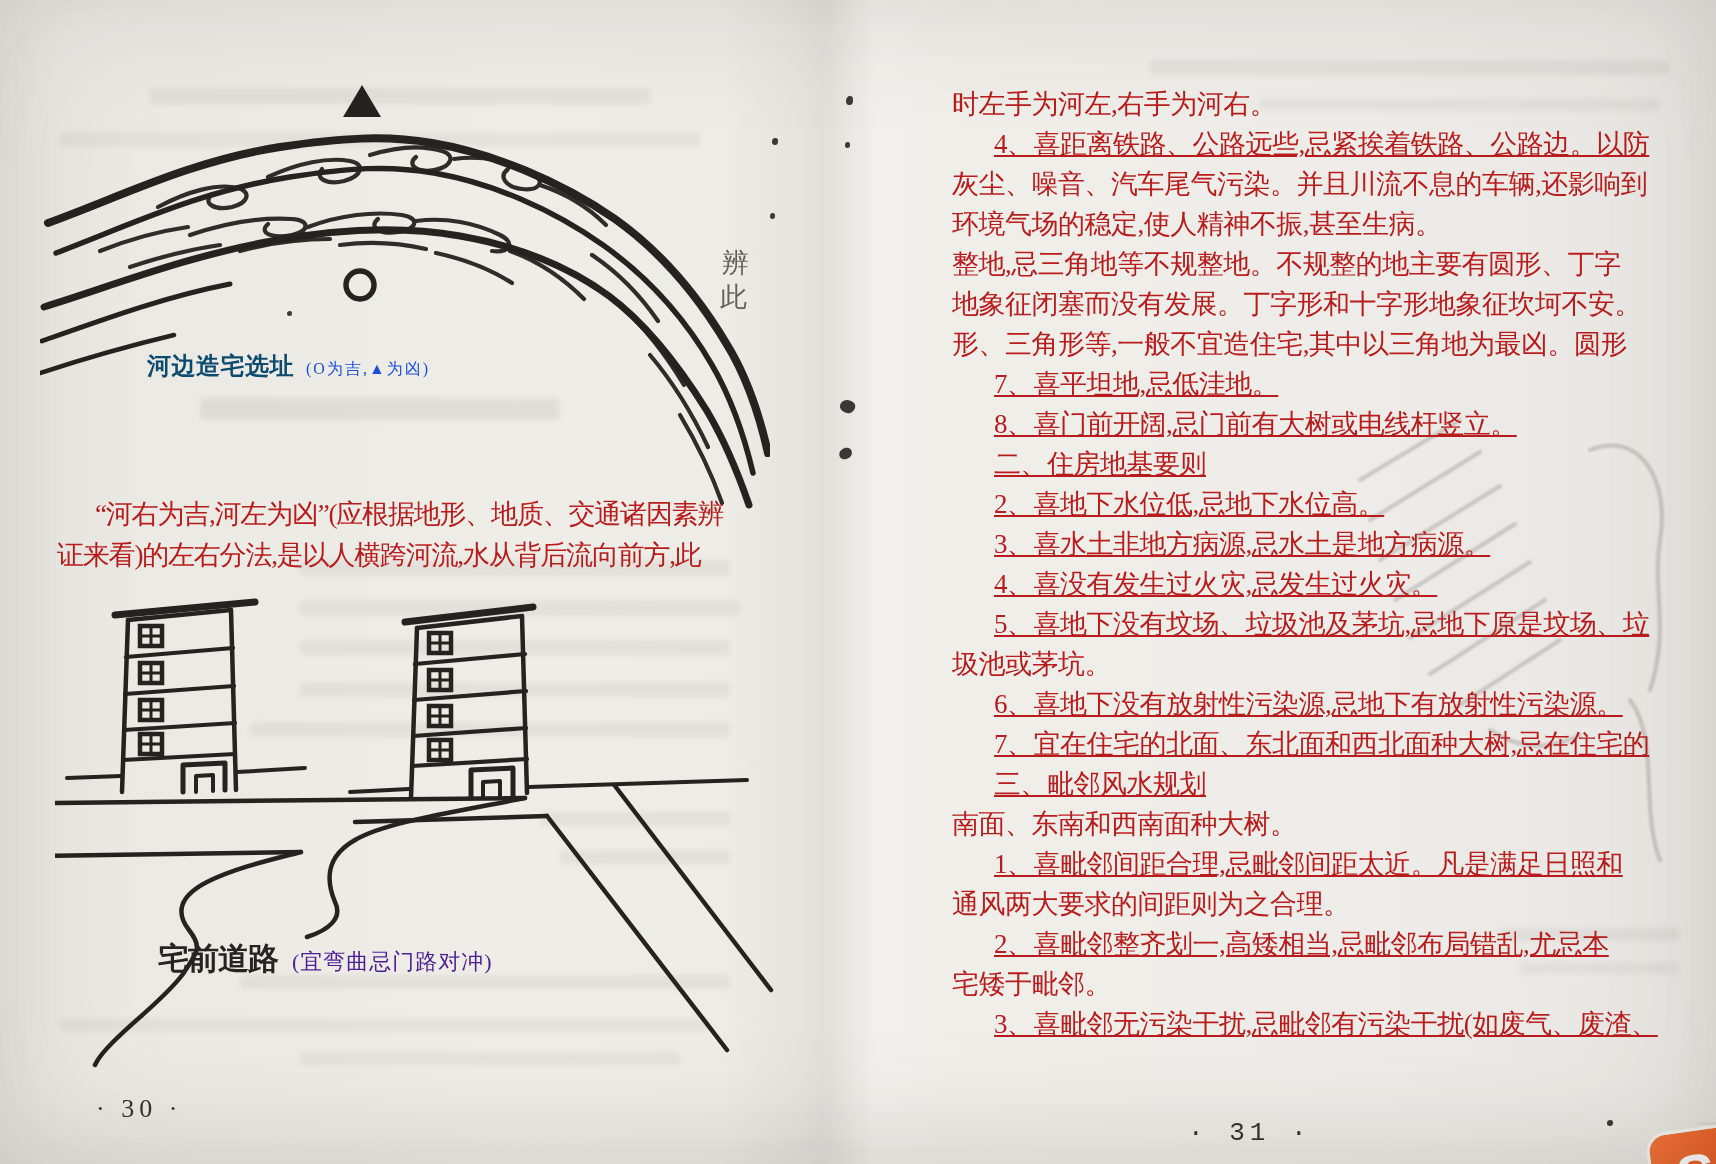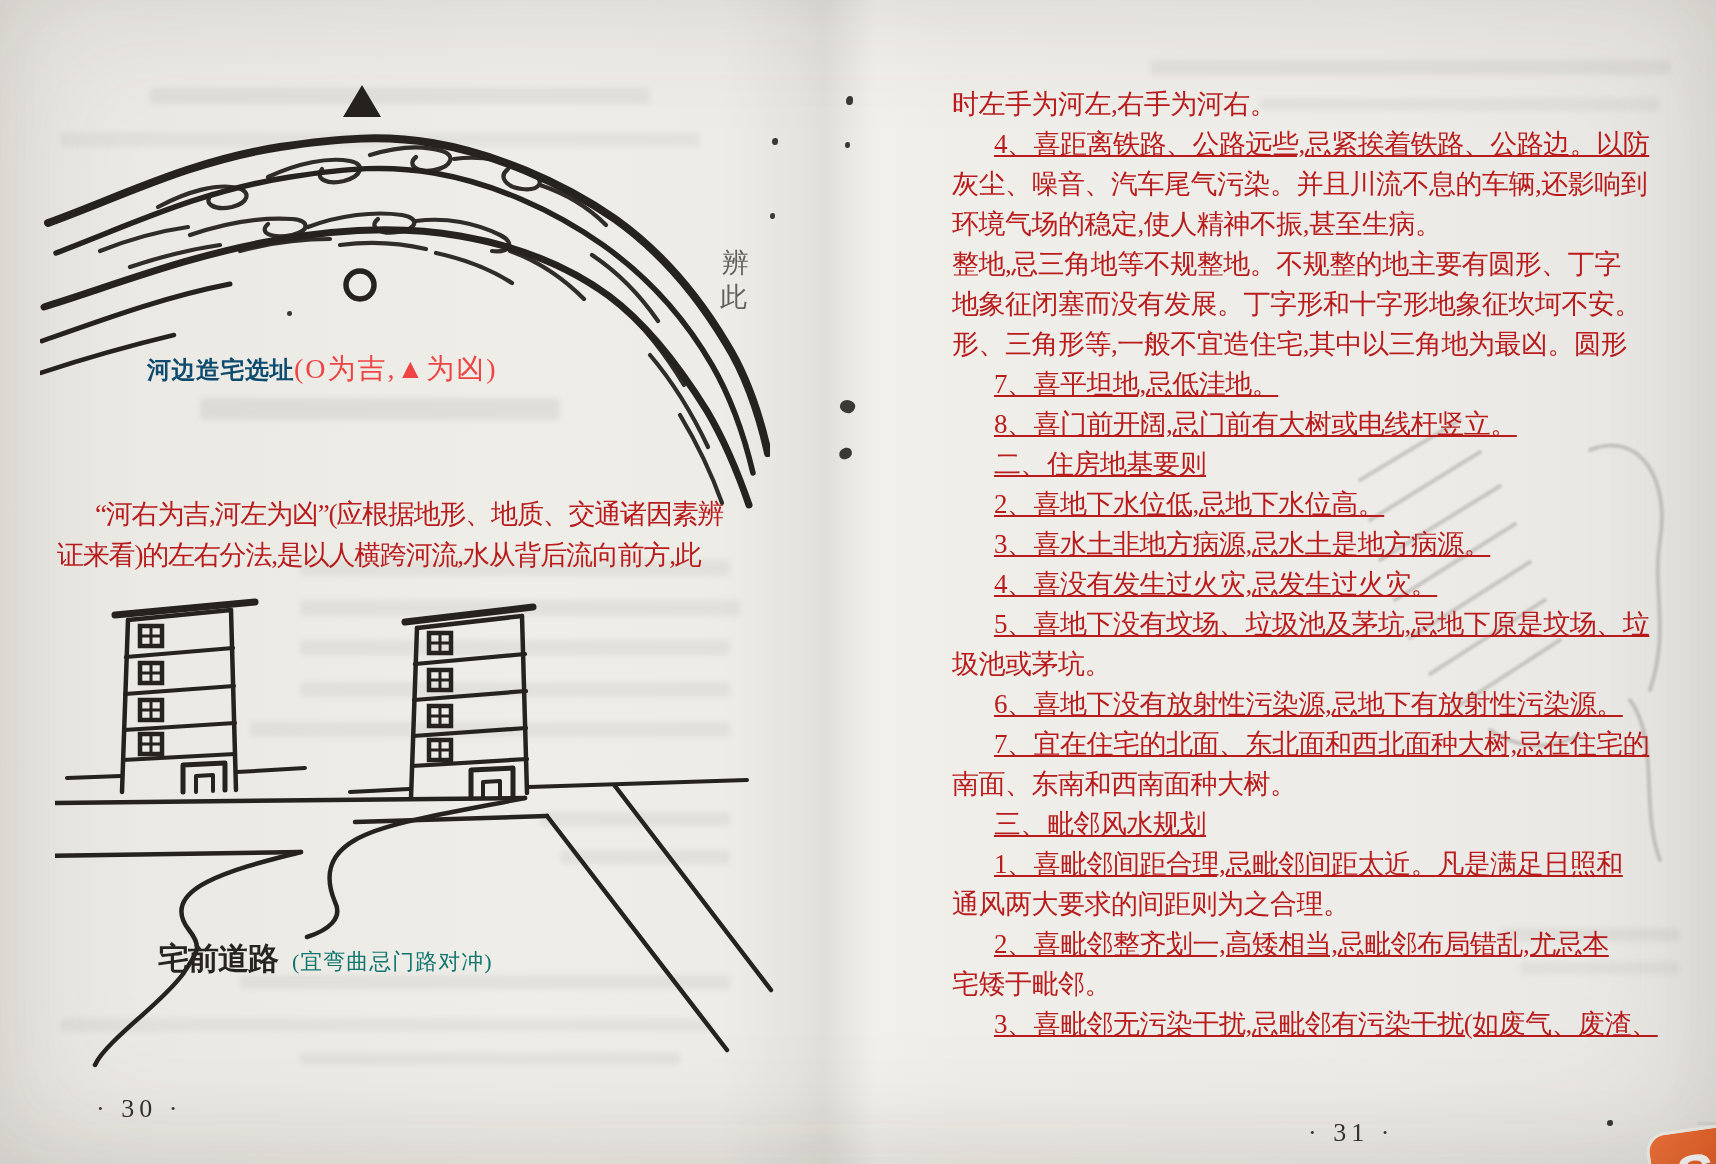--- a/index.html
+++ b/index.html
@@ -10,23 +10,23 @@
   }
   .vignette{position:absolute;inset:0;pointer-events:none;
     box-shadow:inset 0 0 140px rgba(62,56,48,.13), inset 0 -25px 70px rgba(62,56,48,.05);}
   .abs{position:absolute;}
   .cn{font-size:27px;white-space:nowrap;color:#b91c1c;}
   .rline{height:40px;line-height:40px;letter-spacing:-.5px;}
   .lline{height:41px;line-height:41px;letter-spacing:-1.2px;}
   .ind{padding-left:42px;text-decoration:underline;}
   .ind1{padding-left:38px;}
   .cap1-bold{font-weight:bold;font-size:24px;letter-spacing:.5px;color:#0c4a6e;}
-  .cap1-note{font-size:28px;letter-spacing:2px;color:#ef4444;}
+  .cap1-note{font-size:16px;letter-spacing:2px;color:#1d4ed8;margin-left:12px;}
   .cap2-bold{font-weight:bold;font-size:31px;letter-spacing:-1px;color:#262320;}
-  .cap2-note{font-size:22px;letter-spacing:1px;color:#0f766e;margin-left:14px;}
+  .cap2-note{font-size:22px;letter-spacing:1px;color:#4c1d95;margin-left:14px;}
   .pagenum{font-size:26px;letter-spacing:5px;color:#35322e;}
   .ghost{position:absolute;background:#8f8d88;opacity:.12;filter:blur(2.5px);border-radius:4px;pointer-events:none;}
   .speck{position:absolute;background:#3b3835;border-radius:55% 40% 50% 45%;}
   .edgechar{position:absolute;font-size:27px;color:#45423e;opacity:.82;line-height:1;}
   .fig{position:absolute;}
   .fig path,.fig line,.fig polyline{fill:none;stroke:#26221f;stroke-linecap:round;stroke-linejoin:round;}
   .wm{position:absolute;left:1650px;top:1128px;width:86px;height:86px;
     background:linear-gradient(135deg,#f4743a,#e04e16);
     border:3px solid #f6f4f0;border-radius:20px;transform:rotate(-8deg);
     display:flex;align-items:center;justify-content:center;
@@ -207,30 +207,30 @@
   <div class="cn rline ind">7、喜平坦地,忌低洼地。</div>
   <div class="cn rline ind">8、喜门前开阔,忌门前有大树或电线杆竖立。</div>
   <div class="cn rline ind">二、住房地基要则</div>
   <div class="cn rline ind">2、喜地下水位低,忌地下水位高。</div>
   <div class="cn rline ind">3、喜水土非地方病源,忌水土是地方病源。</div>
   <div class="cn rline ind">4、喜没有发生过火灾,忌发生过火灾。</div>
   <div class="cn rline ind">5、喜地下没有坟场、垃圾池及茅坑,忌地下原是坟场、垃</div>
   <div class="cn rline">圾池或茅坑。</div>
   <div class="cn rline ind">6、喜地下没有放射性污染源,忌地下有放射性污染源。</div>
   <div class="cn rline ind">7、宜在住宅的北面、东北面和西北面种大树,忌在住宅的</div>
+  <div class="cn rline ind">三、毗邻风水规划</div>
   <div class="cn rline">南面、东南和西南面种大树。</div>
-  <div class="cn rline ind">三、毗邻风水规划</div>
   <div class="cn rline ind">1、喜毗邻间距合理,忌毗邻间距太近。凡是满足日照和</div>
   <div class="cn rline">通风两大要求的间距则为之合理。</div>
   <div class="cn rline ind">2、喜毗邻整齐划一,高矮相当,忌毗邻布局错乱,尤忌本</div>
   <div class="cn rline">宅矮于毗邻。</div>
   <div class="cn rline ind">3、喜毗邻无污染干扰,忌毗邻有污染干扰(如废气、废渣、</div>
 </div>
 
-<div class="abs pagenum" style="left:1308px;top:1118px;">· 31 ·</div>
+<div class="abs pagenum" style="left:1188px;top:1118px;font-family:Liberation Mono, monospace;">· 31 ·</div>
 
 <div class="speck" style="left:846px;top:96px;width:7px;height:9px;"></div>
 <div class="speck" style="left:845px;top:142px;width:5px;height:6px;"></div>
 <div class="speck" style="left:840px;top:400px;width:15px;height:13px;transform:rotate(20deg);"></div>
 <div class="speck" style="left:839px;top:448px;width:13px;height:11px;transform:rotate(-15deg);"></div>
 <div class="speck" style="left:287px;top:311px;width:5px;height:5px;"></div>
 <div class="speck" style="left:1607px;top:1120px;width:6px;height:6px;"></div>
 <div class="speck" style="left:772px;top:138px;width:6px;height:7px;"></div>
 <div class="speck" style="left:770px;top:213px;width:5px;height:6px;"></div>
 

